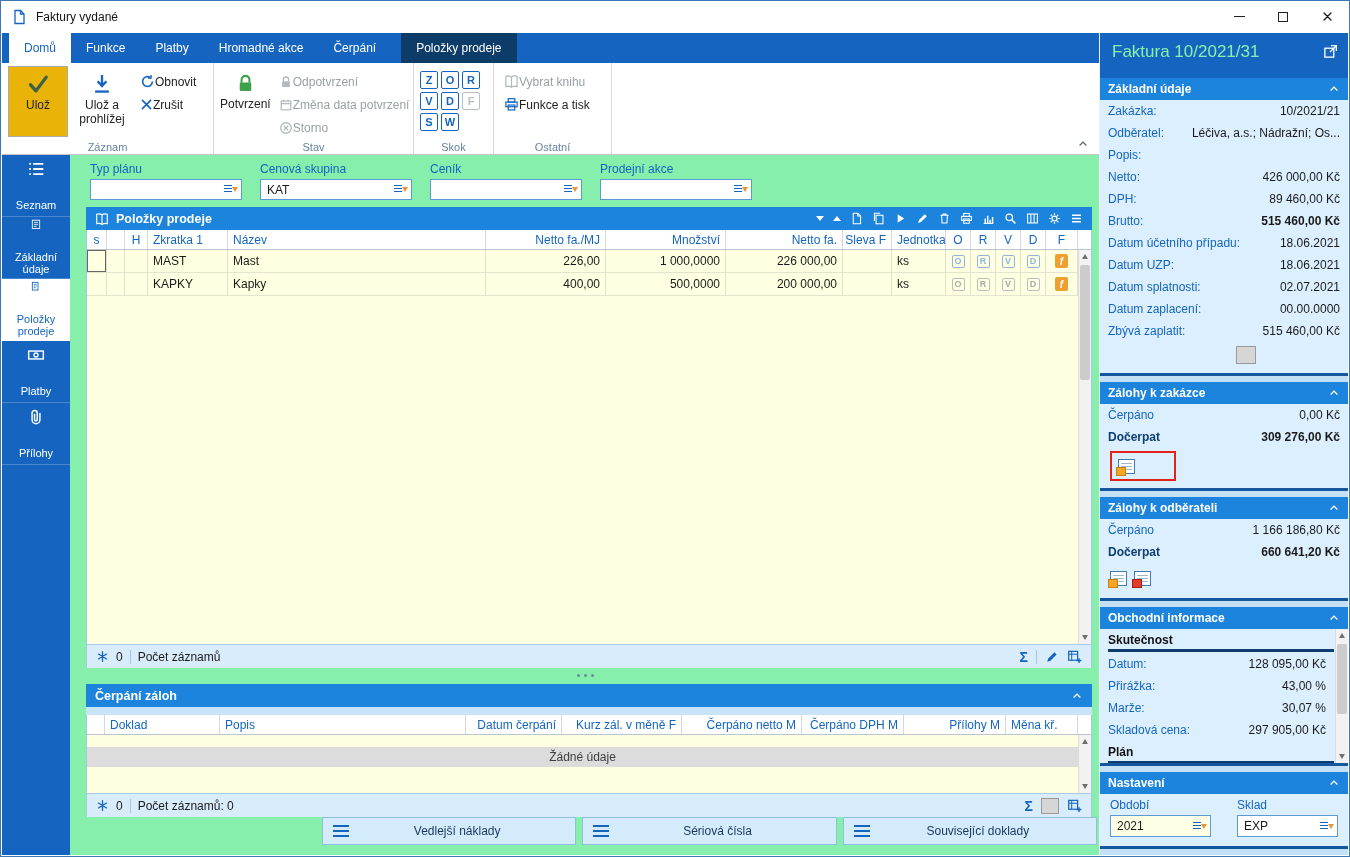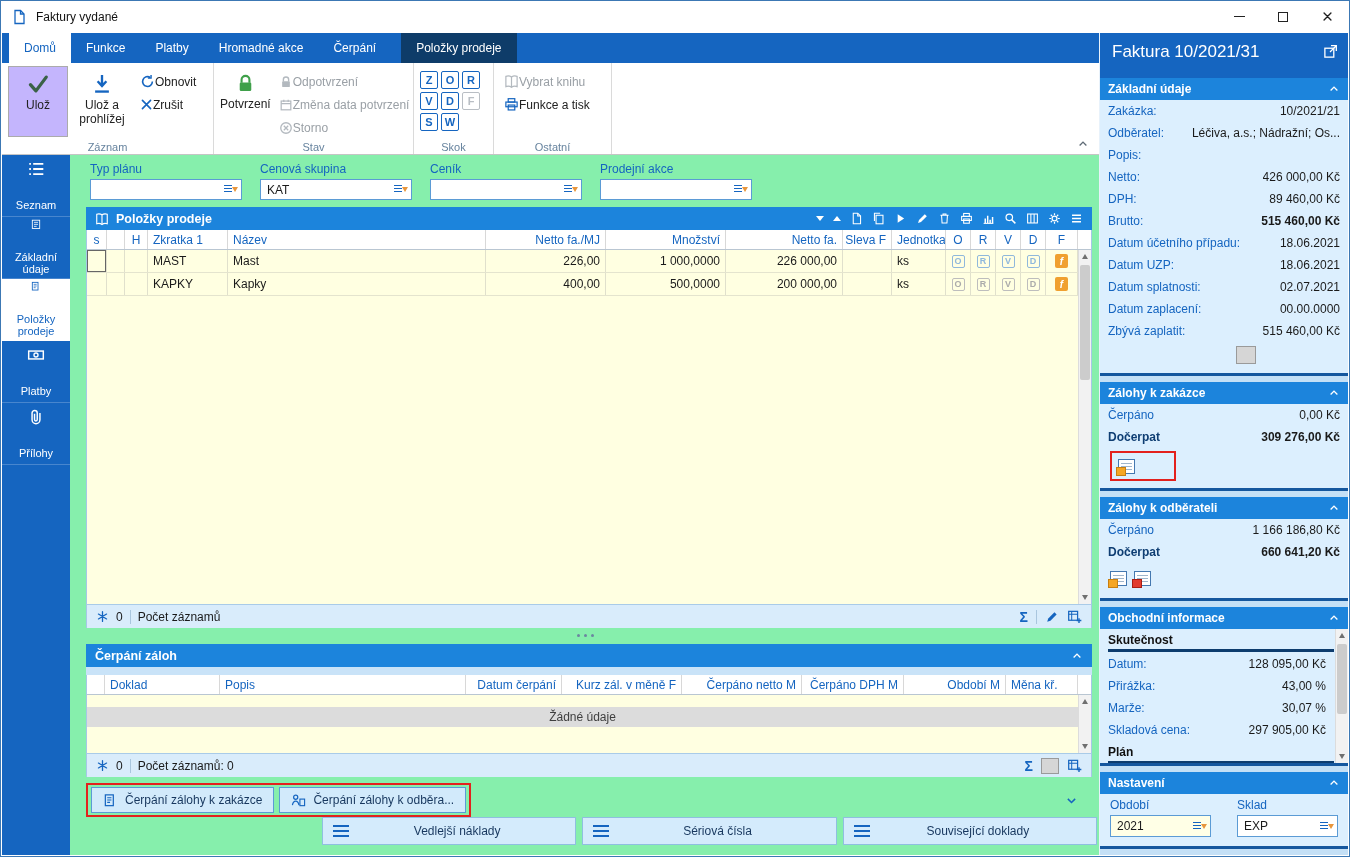--- a/index.html
+++ b/index.html
@@ -21,21 +21,21 @@
   .left-app { position:absolute; left:1px; top:32px; width:1099px; bottom:1px; display:flex; flex-direction:column; overflow:hidden; }
   .tabs { height:30px; background:#1565C0; display:flex; align-items:stretch; padding-left:7px; flex:none; }
   .tab { color:#fff; padding:0 15px; display:flex; align-items:center; white-space:nowrap; }
   .tab.active { background:#fff; color:#1565C0; }
   .tab.context { background:#0E3C69; margin-left:10px; }
 
   .ribbon { height:92px; background:#fff; border-bottom:1px solid #C5C5C5; display:flex; position:relative; flex:none; }
   .rgroup { position:relative; border-right:1px solid #DADADA; padding:3px 6px 16px 6px; display:flex; align-items:flex-start; gap:4px; flex:none; }
   .glabel { position:absolute; bottom:1px; left:0; right:0; text-align:center; color:#66839E; font-size:11px; }
   .bigbtn { width:60px; height:71px; display:flex; flex-direction:column; align-items:center; padding-top:7px; gap:4px; text-align:center; color:#222; line-height:1.15; }
-  .bigbtn.pressed { background:#c4b5fd; border:1px solid #ABABAB; padding-top:6px;text-align:center; }
+  .bigbtn.pressed { background:#eab308; border:1px solid #ABABAB; padding-top:6px;text-align:center; }
   .smallcol { display:flex; flex-direction:column; gap:2px; padding-top:5px; }
   .smallbtn { display:flex; align-items:center; height:21px; padding:0 4px; color:#222; white-space:nowrap; }
   .smallbtn.disabled { color:#9AA0A6; }
   .skok-grid { display:flex; flex-direction:column; gap:3px; padding-top:5px; }
   .skok-row { display:flex; gap:3px; }
   .tile { width:18px; height:18px; border:1px solid #1565C0; color:#1565C0; font-weight:bold; font-size:11px; display:flex; align-items:center; justify-content:center; background:#fff; border-radius:2px; }
   .tile.disabled { border-color:#B9BEC4; color:#B9BEC4; }
   .ribbon-collapse { position:absolute; right:12px; bottom:4px; color:#5F6B76; }
 
   .body-row { flex:1; display:flex; min-height:0; }
@@ -105,21 +105,21 @@
   .btnrow .endchev { margin-left:auto; margin-right:14px; color:#1565C0; }
 
   .bottombar { display:flex; gap:6px; margin:auto 4px 10px 252px; height:28px; flex:none; }
   .bbtn { flex:1; background:#D4EBFC; border:1px solid #8FBFE0; display:flex; align-items:center; padding:0 10px; }
   .bbtn .lbl { flex:1; text-align:center; color:#17375E; }
   .hamb { width:16px; height:12px; border-top:2px solid #1565C0; border-bottom:2px solid #1565C0; position:relative; flex:none; }
   .hamb::after { content:""; position:absolute; left:0; right:0; top:3px; border-top:2px solid #1565C0; }
 
   
   .dpanel { position:absolute; right:1px; top:32px; width:249px; bottom:1px; background:#C4E0F6; display:flex; flex-direction:column; overflow:hidden; border-left:1px solid #E8F2FB; }
-  .dtitle { height:45px; background:#1565C0; color:#ffffff; display:flex; align-items:flex-start; padding:9px 10px 0 12px; font-size:17px; flex:none; }
+  .dtitle { height:45px; background:#1565C0; color:#86efac; display:flex; align-items:flex-start; padding:9px 10px 0 12px; font-size:17px; flex:none; }
   .dtitle .ext { margin-left:auto; width:15px; height:15px; color:#fff; margin-top:2px; }
   .dsec { background:#DCEFFE; border-bottom:3px solid #15579E; margin-bottom:6px; flex:none; }
   .dsec-head { height:22px; background:#1C84DC; color:#fff; font-weight:bold; display:flex; align-items:center; padding:0 8px; }
   .dsec-head .ic { width:12px; height:12px; margin-left:auto; }
   .drow { display:flex; align-items:center; height:22px; padding:0 8px; }
   .dlabel { color:#1565C0; white-space:nowrap; }
   .dval { margin-left:auto; white-space:nowrap; overflow:hidden; }
   .bold { font-weight:bold; }
   .blabel { color:#0F3E73; font-weight:bold; }
   .graybtn { width:20px; height:18px; background:#D6D6D6; border:1px solid #9A9A9A; display:inline-block; }
@@ -639,21 +639,21 @@
           <div class="cerp-gap"></div>
           <div class="gwrap" style="flex:none">
             <div class="gheader">
               <div class="gc cw-m"></div>
               <div class="gc cw-dok">Doklad</div>
               <div class="gc cw-pop">Popis</div>
               <div class="gc cw-dat num">Datum čerpání</div>
               <div class="gc cw-kur num">Kurz zál. v měně F</div>
               <div class="gc cw-cn num">Čerpáno netto M</div>
               <div class="gc cw-cd num">Čerpáno DPH M</div>
-              <div class="gc cw-c num">Období M</div>
+              <div class="gc cw-c num">Přílohy M</div>
               <div class="gc cw-me">Měna kř.</div>
               <div class="gc w-sb"></div>
             </div>
             <div class="gbody" style="height:58px;flex:none">
               <div class="noband">Žádné údaje</div>
               <div class="vscroll">
                 <div class="vs-btn up">
                     <span class="t-up"></span>
                   </div>
                 <div class="vs-btn dn">
@@ -670,39 +670,20 @@
             <span class="sb-sep"></span>
             <span>Počet záznamů: 0</span>
             <div class="sb-right">
               <span class="sigma">Σ</span>
               <span class="graybtn2"></span>
               <svg class="ic c-blue" style="width:15px;height:15px">
                   <use href="#s-tbladd"></use>
                 </svg>
             </div>
           </div>
-          <div class="btnrow">
-            <div class="redbox">
-              <div class="cbtn">
-                <svg class="ic">
-                    <use href="#s-docplus"></use>
-                  </svg>
-                <span>Čerpání zálohy k zakázce</span>
-              </div>
-              <div class="cbtn">
-                <svg class="ic">
-                    <use href="#s-persondoc"></use>
-                  </svg>
-                <span>Čerpání zálohy k odběra...</span>
-              </div>
-            </div>
-            <svg class="ic endchev" style="width:13px;height:13px">
-                <use href="#s-chevdn"></use>
-              </svg>
-          </div>
         </div>
 
         <div class="bottombar">
           <div class="bbtn">
             <span class="hamb"></span>
             <span class="lbl">Vedlejší náklady</span>
           </div>
           <div class="bbtn">
             <span class="hamb"></span>
             <span class="lbl">Sériová čísla</span>

